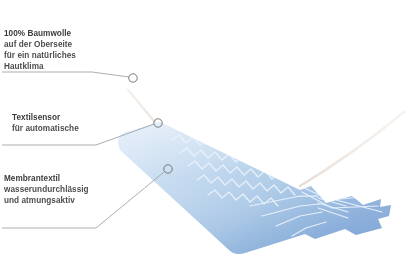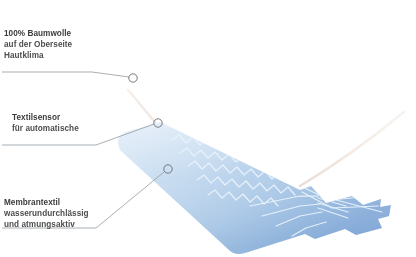--- a/index.html
+++ b/index.html
@@ -27,21 +27,21 @@
     font-size:8.2px;
     font-weight:bold;
     color:#4d4d4d;
     line-height:11px;
     white-space:nowrap;
     letter-spacing:0.05px;
   }
 
   #callout-cotton{left:4px;top:28px;}
   #callout-sensor{left:12px;top:112px;}
-  #callout-membrane{left:4px;top:197px;}
+  #callout-membrane{left:4px;top:173px;}
 </style>
 </head>
 <body>
 
 <div id="stage">
 
   <svg class="svg-layer" viewBox="0 0 416 257">
     <defs>
       <linearGradient id="padGrad" x1="0" y1="0" x2="1" y2="0.55">
         <stop offset="0%" stop-color="#d6e5f5"></stop>
@@ -175,20 +175,21 @@
       <circle cx="158" cy="123" r="4.2" fill="none" stroke="#6f7377" stroke-width="0.95"></circle>
 
       <path d="M 2,228 L 96,228 L 164,172" stroke="#9aa0a6" stroke-width="0.85" fill="none"></path>
       <circle cx="168" cy="169" r="4.2" fill="none" stroke="#6f7377" stroke-width="0.95"></circle>
     </g>
   </svg>
 
   <div class="callout" id="callout-cotton">
     <div class="ctitle">100% Baumwolle</div>
     <div class="cline">auf der Oberseite</div>
+    <div class="cline">für ein natürliches</div>
     <div class="cline">Hautklima</div>
   </div>
 
   <div class="callout" id="callout-sensor">
     <div class="ctitle">Textilsensor</div>
     <div class="cline">für automatische</div>
   </div>
 
   <div class="callout" id="callout-membrane">
     <div class="ctitle">Membrantextil</div>

